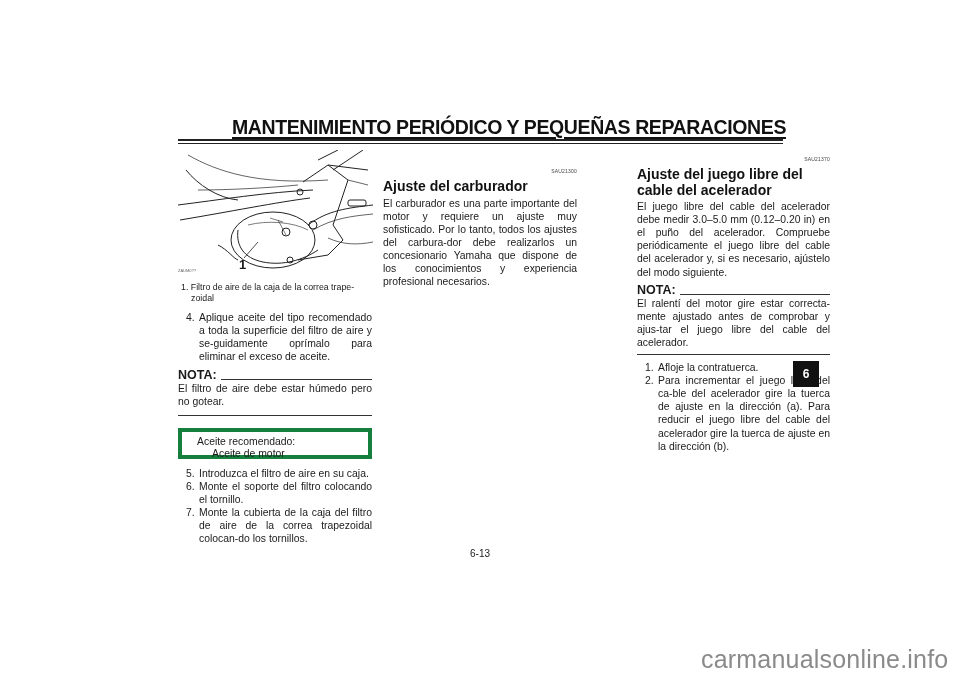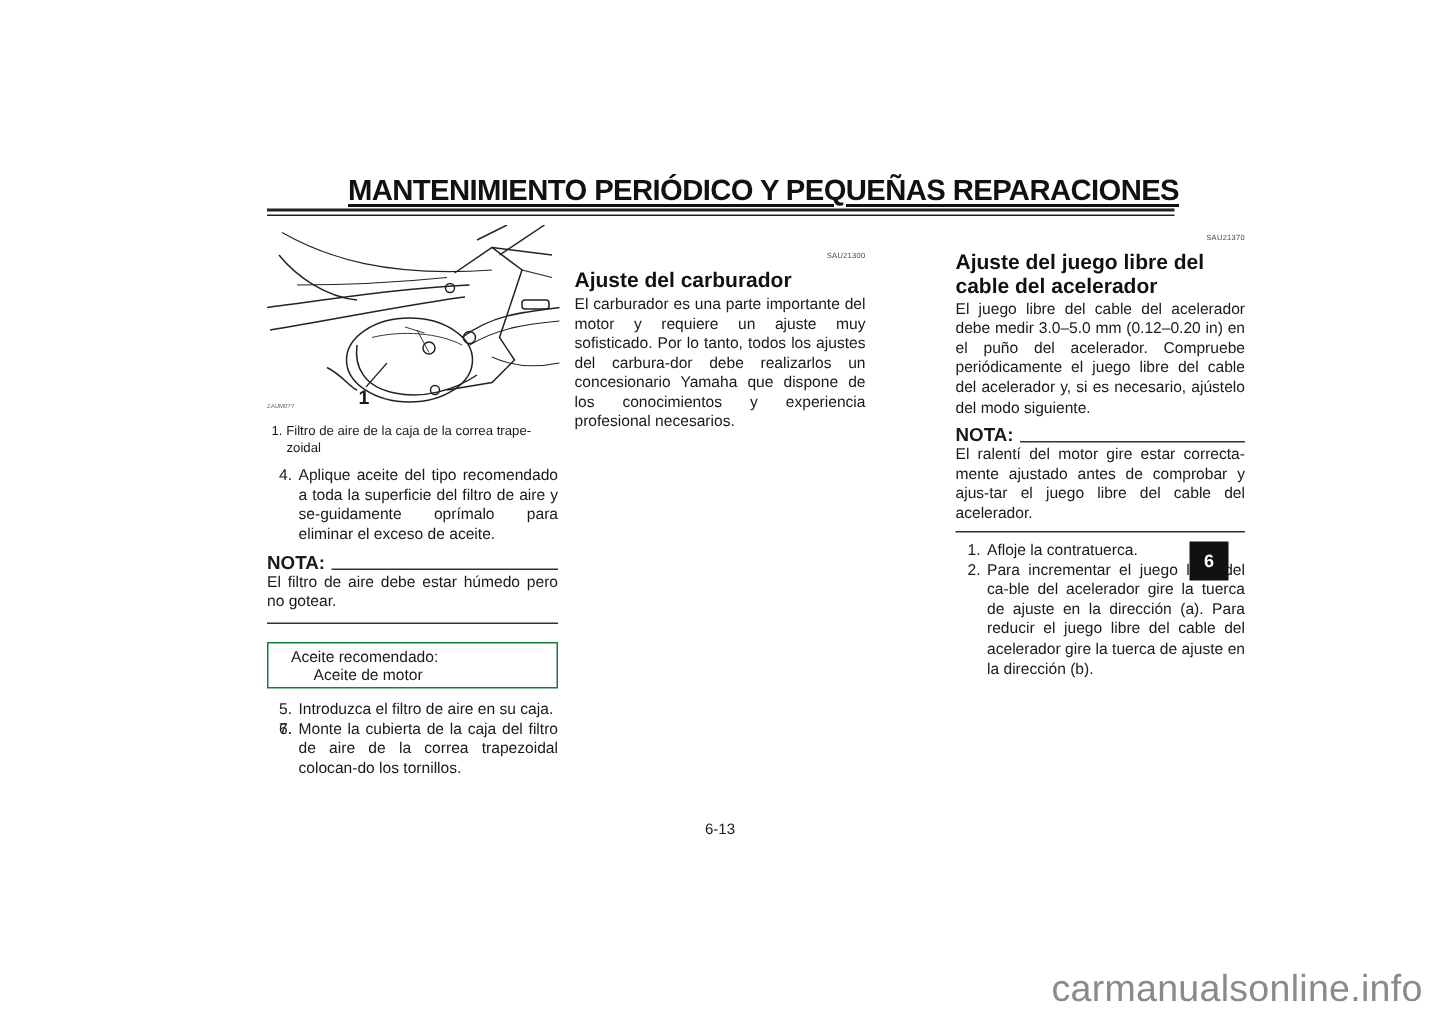--- a/index.html
+++ b/index.html
@@ -25,21 +25,21 @@
   .ol li .num { position: absolute; left: 8px; top: 0; }
   .sau { font-size: 5px; text-align: right; color: #444; margin-bottom: 1px; letter-spacing: 0.2px; }
   .h2 { font-size: 14px; font-weight: bold; line-height: 15.5px; margin: 0 0 2px 0; color: #111; }
 
   .nota { display: flex; align-items: flex-end; margin-top: 6px; justify-content: space-between; }
   .nota .lbl { font-weight: bold; font-size: 12.5px; line-height: 13px; }
   .nota .line { flex: 1; border-bottom: 1px solid #333; margin-left: 4px; margin-bottom: 2px; }
   .nota-end { border-bottom: 1px solid #333; margin-top: 6px; }
 
   .box {
-    border: 1px solid #15803d; margin-top: 12px; height: 31px; padding: 4px 0 0 15px;
+    border: 4px solid #15803d; margin-top: 12px; height: 31px; padding: 4px 0 0 15px;
     box-sizing: border-box; font-size: 10.4px; line-height: 12.5px;
   }
   .box .indent { padding-left: 15px; }
 
   .tab6 {
     left: 793px; top: 361px; width: 26px; height: 26px; background: #111;
     color: #fff; font-weight: bold; font-size: 12px; line-height: 26px; text-align: center;
   }
   .pagenum { left: 440px; top: 548px; width: 80px; text-align: center; font-size: 10px; color: #222; }
   .watermark {
@@ -113,20 +113,21 @@
     <div class="indent">Aceite de motor</div>
   </div>
 
   <ul class="ol" style="margin-top:8px;">
     <li>
       <span class="num">5.</span>
       <span>Introduzca el filtro de aire en su caja.</span>
     </li>
     <li>
       <span class="num">6.</span>
+      <span>Monte el soporte del filtro colocando el tornillo.</span>
     </li>
     <li>
       <span class="num">7.</span>
       <span>Monte la cubierta de la caja del filtro de aire de la correa trapezoidal colocan-do los tornillos.</span>
     </li>
   </ul>
 </div>
 
 <div class="abs col" style="left:383px; top:165px; width:194px;">
   <div class="sau">SAU21300</div>

